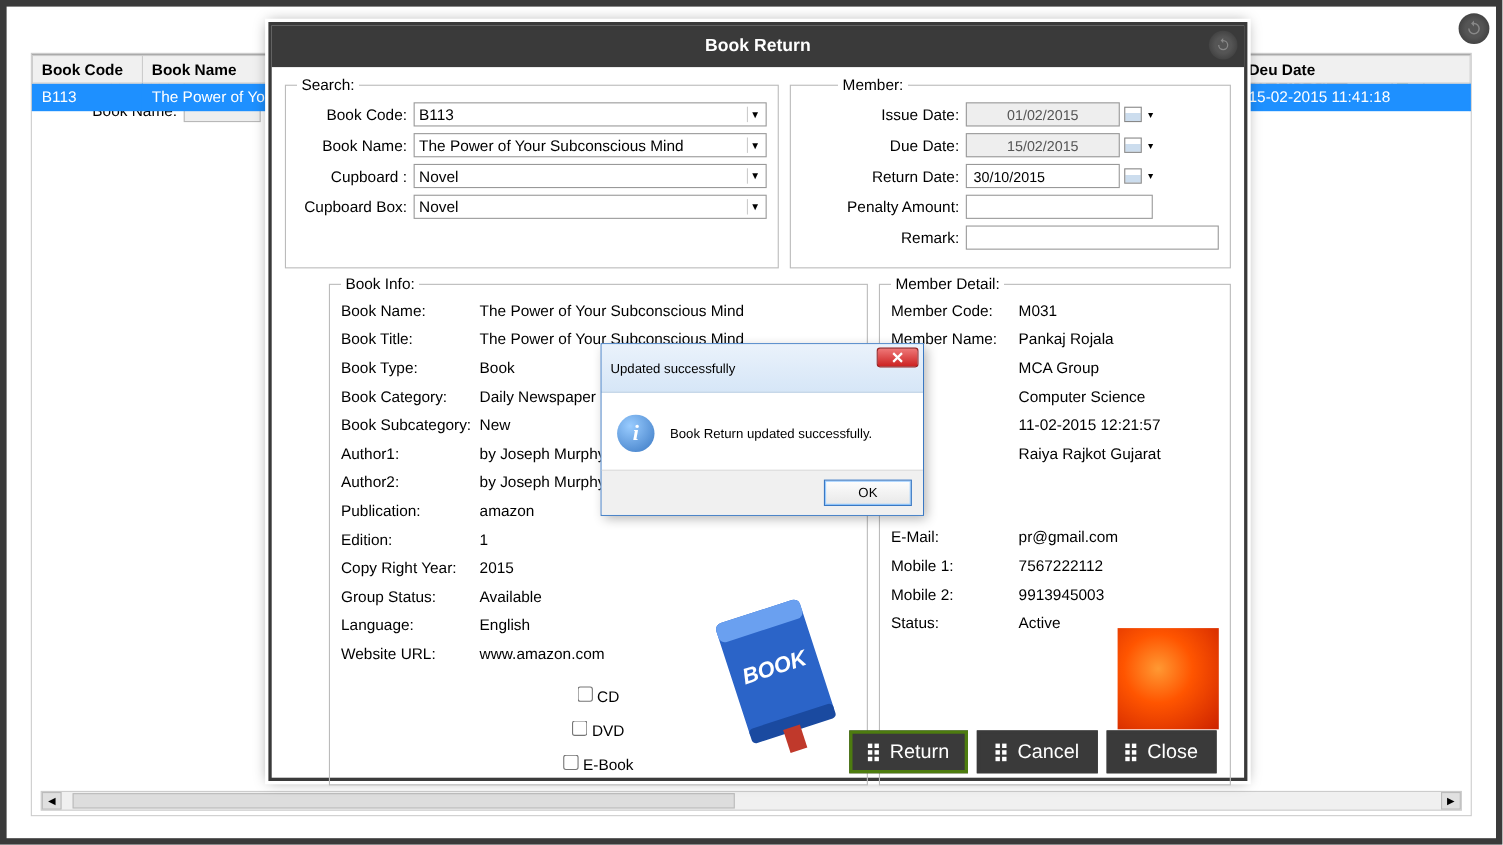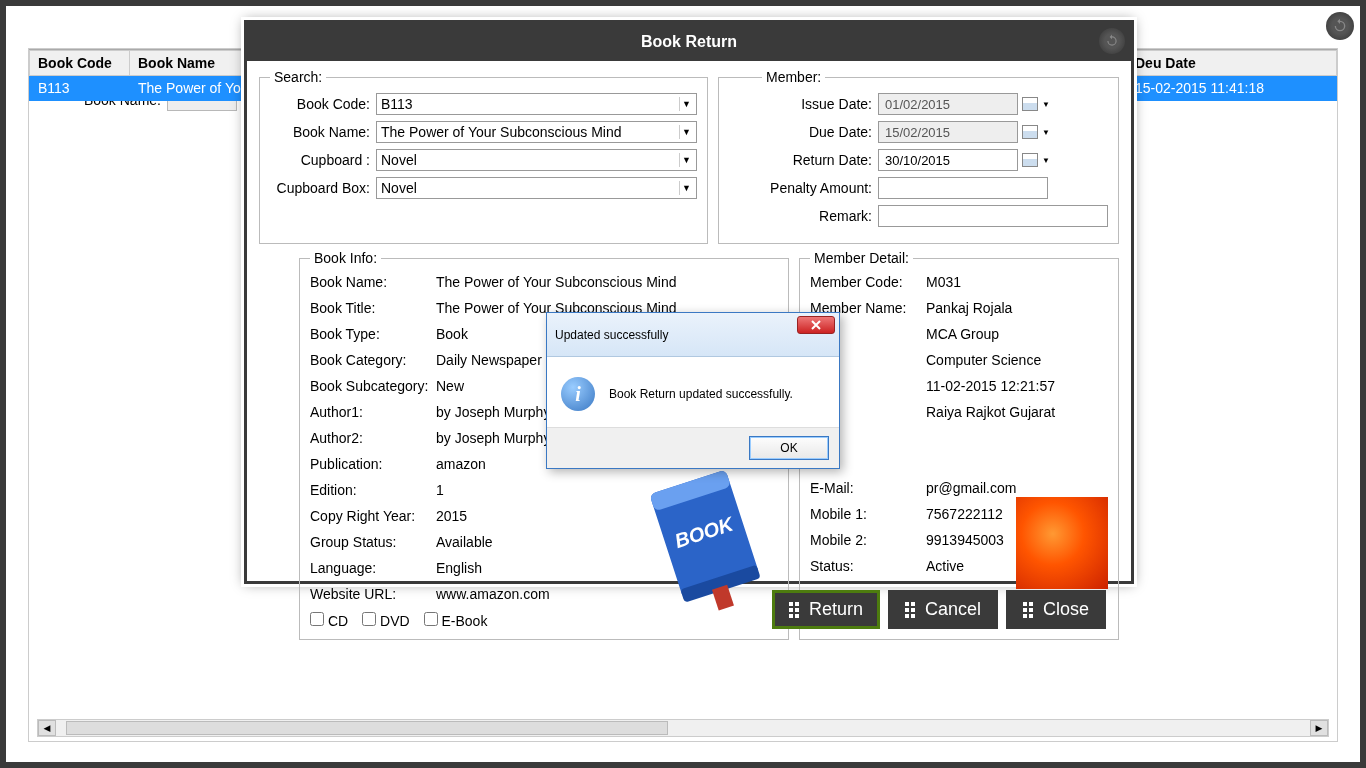--- a/index.html
+++ b/index.html
@@ -28,21 +28,21 @@
 .bg-grid { border-top: 1px solid #aaa; }
 .bg-grid table { width: 100%; border-collapse: collapse; font-size: 14px; }
 .bg-grid th { text-align: left; padding: 4px 8px; background: #f0f0f0; border: 1px solid #ccc; }
 .bg-grid td { padding: 4px 8px; border: 1px solid #ccc; }
 .bg-grid tr.selected td { background: #1e90ff; color: #fff; border-color: #1e90ff; }
 .bg-scrollbar { position: absolute; bottom: 4px; left: 8px; right: 8px; height: 18px; background: #f0f0f0; border: 1px solid #ccc; display: flex; align-items: center; }
 .bg-scrollbar .arrow { width: 18px; height: 16px; background: #e0e0e0; border: 1px solid #bbb; display: flex; align-items: center; justify-content: center; font-size: 9px; }
 .bg-scrollbar .track { flex: 1; position: relative; height: 16px; }
 .bg-scrollbar .thumb { position: absolute; left: 10px; width: 48%; height: 14px; top: 1px; background: #ddd; border: 1px solid #bbb; }
 
-.modal-dialog { position: absolute; top: 14px; left: 238px; width: 890px; height: 564px; background: #fff; border: 3px solid #3a3a3a; box-shadow: 0 0 0 3px #fff, 0 0 12px rgba(0,0,0,.4); }
+.modal-dialog { position: absolute; top: 14px; left: 238px; width: 890px; height: 690px; background: #fff; border: 3px solid #3a3a3a; box-shadow: 0 0 0 3px #fff, 0 0 12px rgba(0,0,0,.4); }
 .modal-titlebar { background: #3a3a3a; color: #fff; height: 38px; display: flex; align-items: center; justify-content: center; font-size: 16px; font-weight: bold; position: relative; }
 .modal-refresh { position: absolute; right: 6px; top: 5px; width: 26px; height: 26px; background: radial-gradient(circle, #555 40%, #333 100%); border-radius: 50%; display: flex; align-items: center; justify-content: center; }
 
 .modal-body { padding: 8px 12px; display: flex; flex-direction: column; gap: 6px; }
 .upper-row { display: flex; gap: 10px; }
 .lower-row { display: flex; gap: 10px; padding-left: 40px; }
 
 fieldset { border: 1px solid #bbb; padding: 8px 10px 10px 10px; position: relative; }
 fieldset legend { font-size: 14px; padding: 0 4px; }
 .fld-search { width: 470px; }
@@ -50,35 +50,35 @@
 .fld-bookinfo { width: 490px; }
 .fld-memberdetail { flex: 1; }
 
 .frow { display: flex; align-items: center; gap: 6px; margin-bottom: 6px; }
 .frow label { font-size: 14px; text-align: right; }
 .fld-search .frow label { width: 100px; }
 .fld-member .frow label { width: 110px; }
 .combo { flex: 1; height: 22px; border: 1px solid #999; background: #fff; display: flex; align-items: center; padding: 0 4px; font-size: 14px; position: relative; }
 .combo .arrow { position: absolute; right: 3px; top: 3px; width: 14px; height: 14px; border-left: 1px solid #ccc; display: flex; align-items: center; justify-content: center; font-size: 9px; }
 .txtinput { width: 140px; height: 22px; border: 1px solid #999; padding: 0 6px; font-size: 13px; background: #fff; }
-.txtinput.disabled { background: #eee; color: #555; }
+.txtinput.disabled { background: #eee; color: #555; text-align: center; }
 .datepicker { display: flex; align-items: center; gap: 4px; }
 .datepicker .cal-icon { width: 16px; height: 14px; border: 1px solid #888; background: linear-gradient(#fff 40%, #cde 40%); position: relative; }
 .datepicker .down { font-size: 8px; }
 
 .inforow { display: flex; gap: 6px; margin-bottom: 10px; font-size: 14px; }
 .fld-bookinfo .inforow label { width: 120px; }
 .fld-memberdetail .inforow label { width: 110px; }
 .inforow span { flex: 1; }
 
 .book-image { position: absolute; right: 12px; bottom: 10px; width: 140px; height: 180px; }
 .book-svg { width: 100%; height: 100%; }
 .member-image { position: absolute; right: 10px; bottom: 50px; width: 92px; height: 92px; background: radial-gradient(circle at 40% 40%, #ff9933 0%, #ff5500 40%, #cc2200 100%); overflow: hidden; }
 
-.checks { display: flex; gap: 14px; margin-top: 10px; font-size: 14px; align-items: center; }
+.checks { display: flex; gap: 14px; margin-top: 22px; font-size: 14px; align-items: center; flex-direction: column; }
 .checks input { width: 14px; height: 14px; }
 
 .action-buttons { position: absolute; right: 12px; bottom: 10px; display: flex; gap: 8px; }
 .modal-body { position: relative; height: calc(100% - 38px); }
 .fld-memberdetail { position: relative; }
 .fld-bookinfo { position: relative; }
 
 .act-btn { background: #3a3a3a; color: #fff; border: 3px solid #3a3a3a; padding: 6px 14px; font-size: 18px; display: flex; align-items: center; gap: 10px; }
 .act-btn.primary { border: 3px solid #4d7c0f; }
 .act-btn .dots { display: grid; grid-template-columns: repeat(2, 4px); grid-template-rows: repeat(3, 4px); gap: 2px; }

